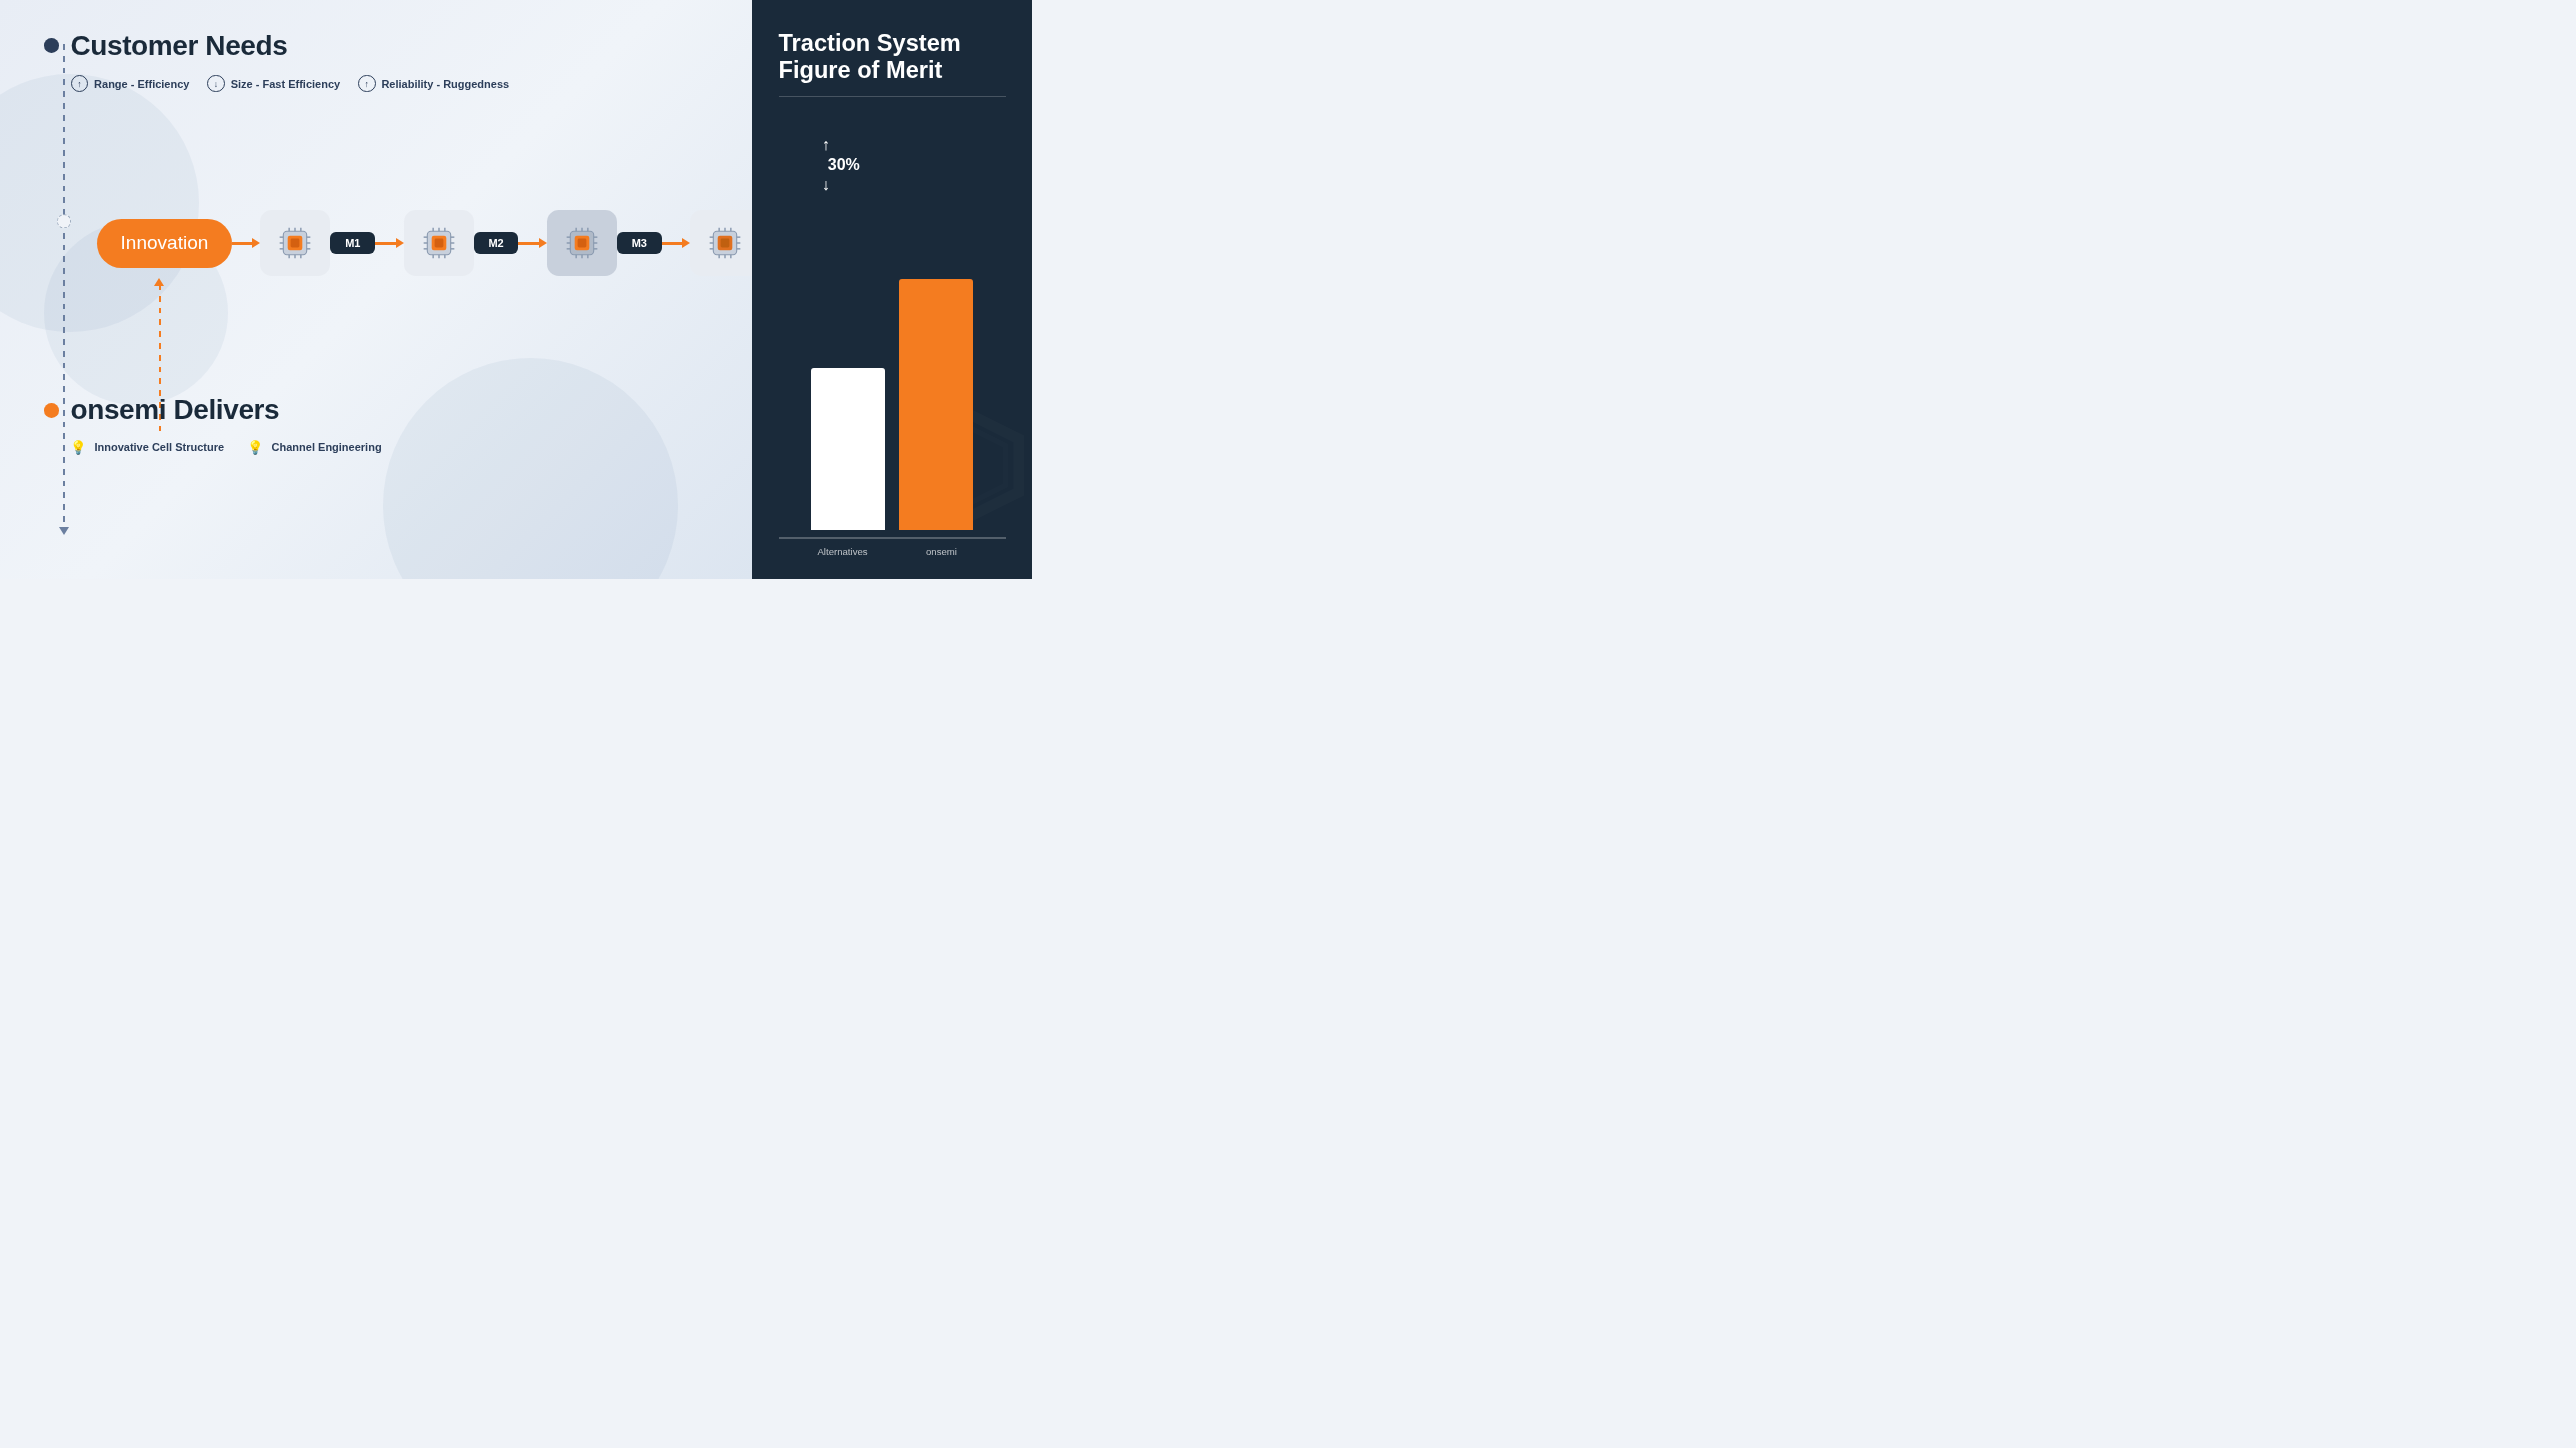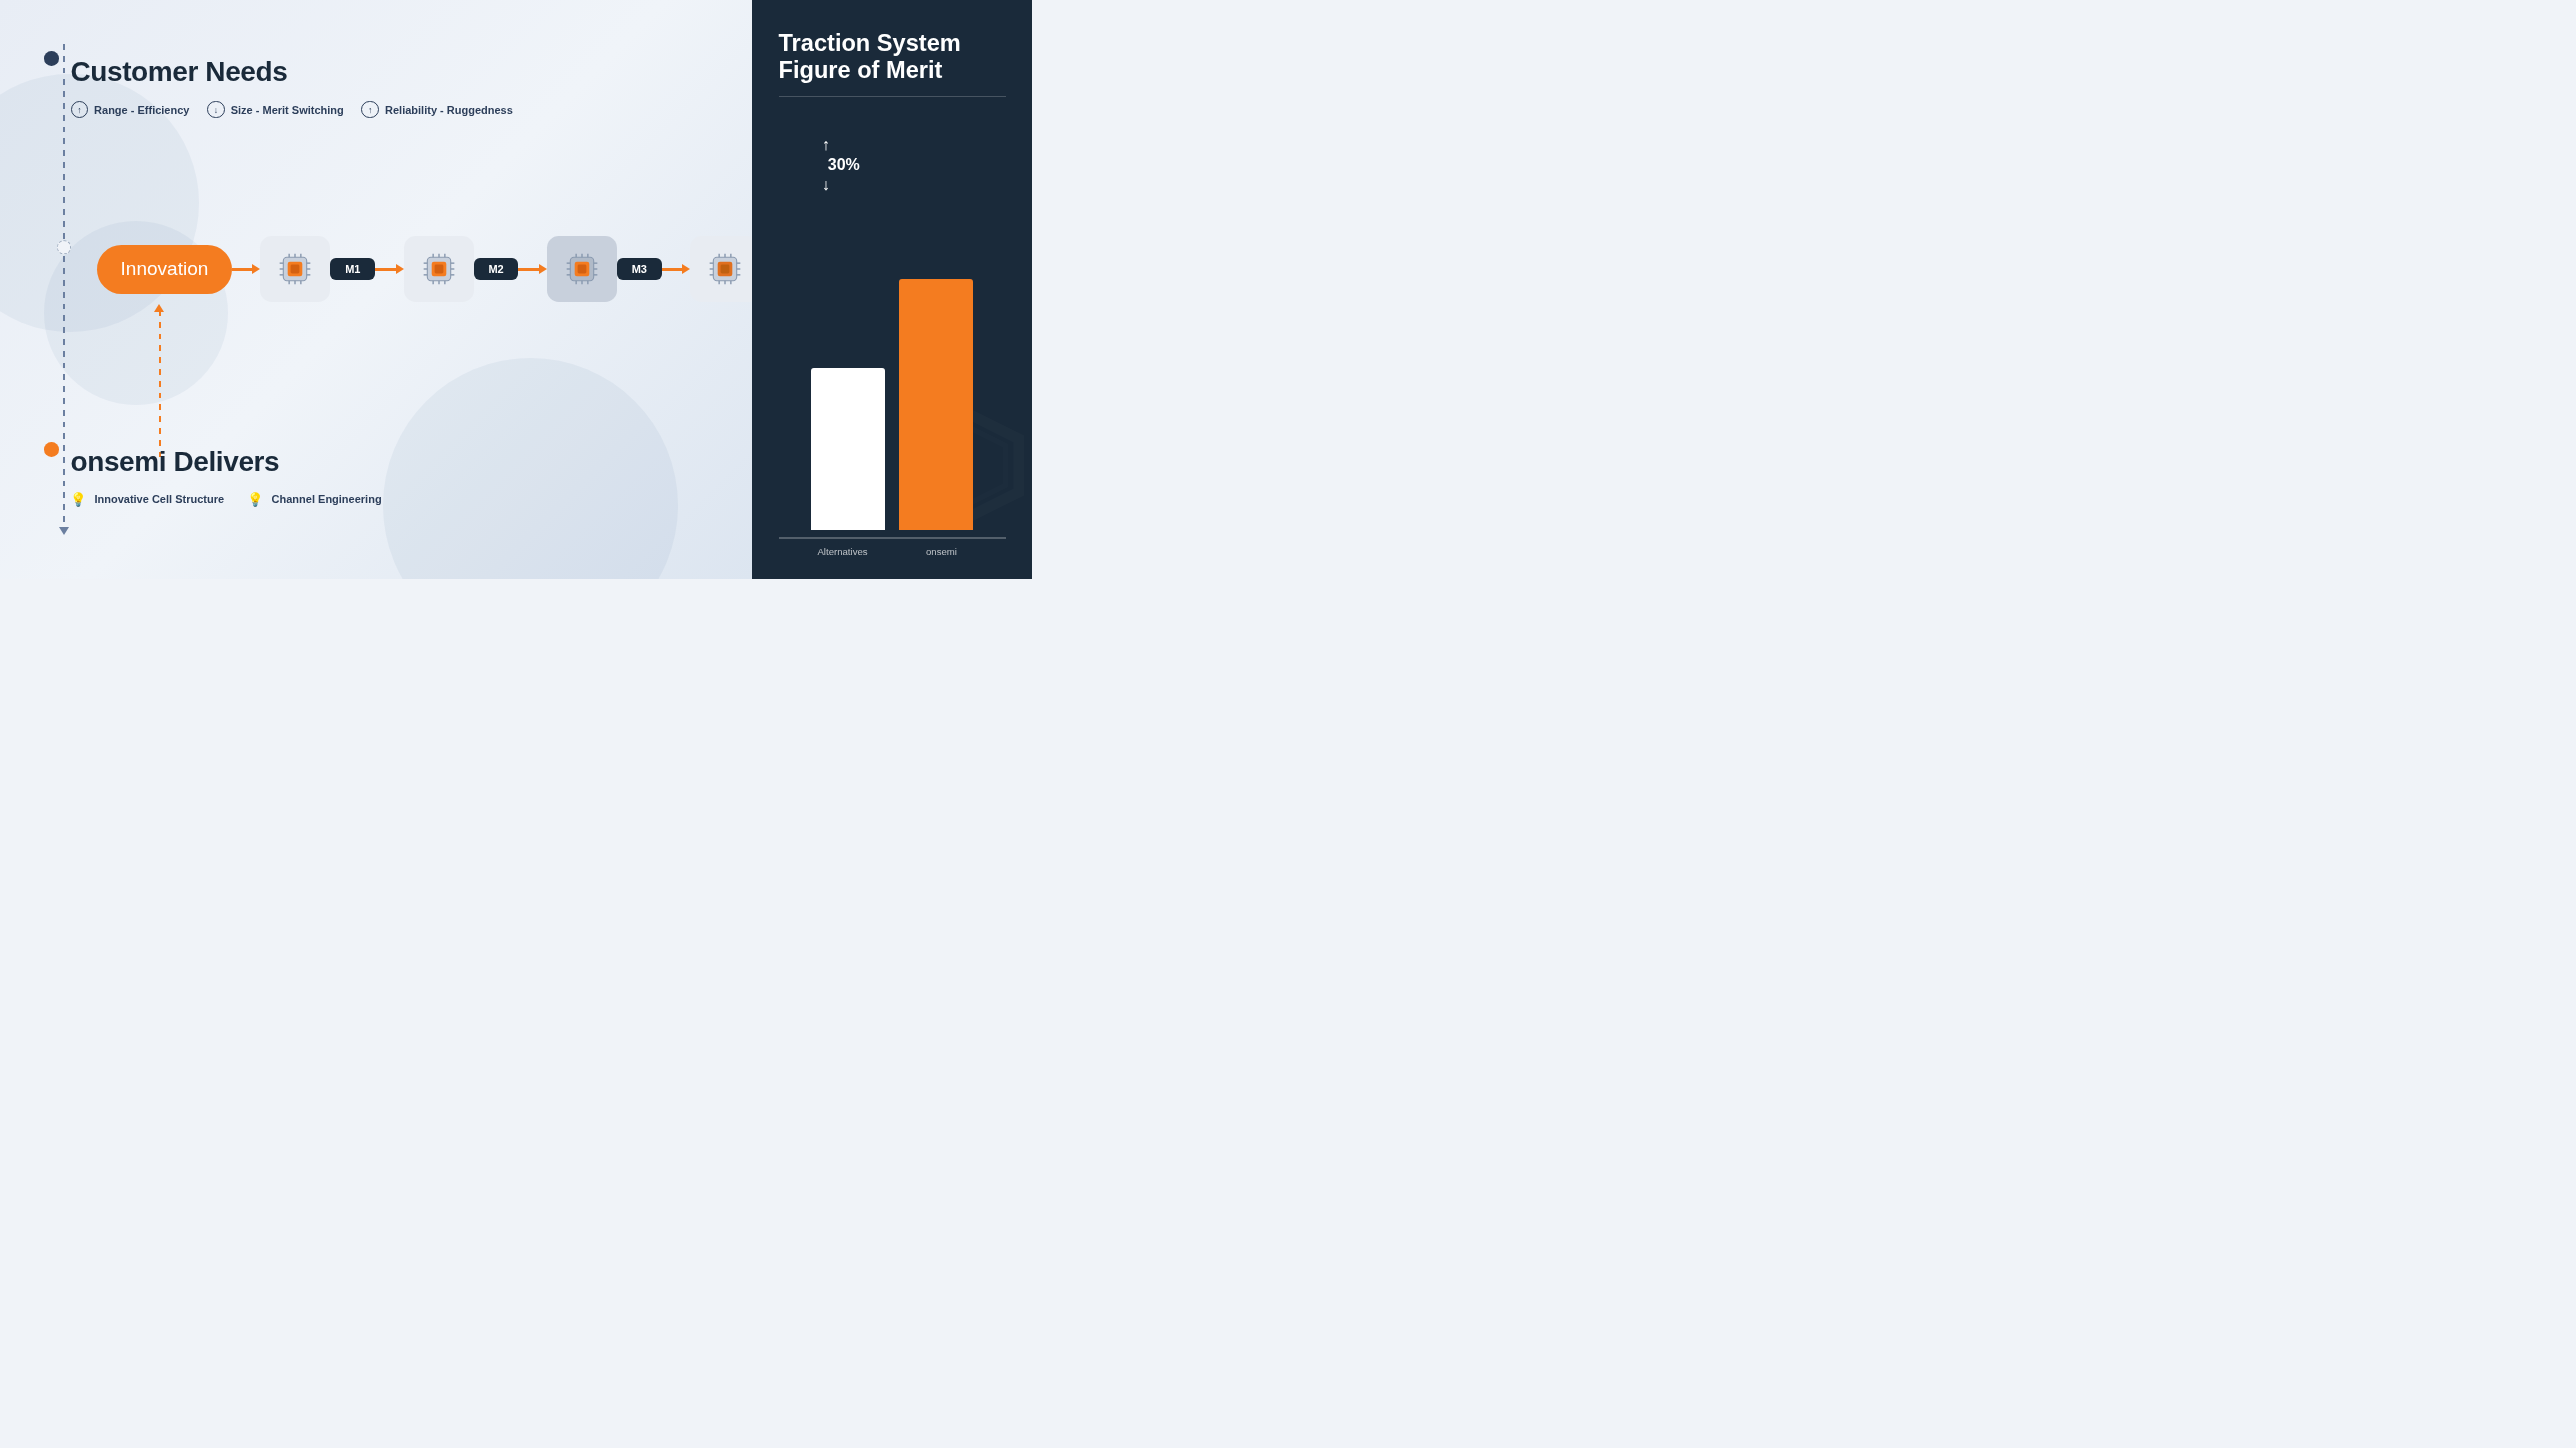--- a/index.html
+++ b/index.html
@@ -57,21 +57,20 @@
 
     .dot-orange {
       background: #f47c20;
     }
 
     .section-title {
       font-size: 28px;
       font-weight: 800;
       color: #1a2a3a;
       letter-spacing: -0.4px;
-      margin-top: 26px;
     }
 
     .needs-tags {
       display: flex;
       gap: 17.7px;
       margin-left: 26.5px;
       flex-wrap: wrap;
     }
 
     .need-tag {
@@ -329,21 +328,21 @@
       <div class="dot-large"></div>
       <span class="section-title">Customer Needs</span>
     </div>
     <div class="needs-tags">
       <div class="need-tag">
         <div class="arrow-circle">↑</div>
         <span>Range - Efficiency</span>
       </div>
       <div class="need-tag">
         <div class="arrow-circle">↓</div>
-        <span>Size - Merit Switching</span>
+        <span>Size - Fast Efficiency</span>
       </div>
       <div class="need-tag">
         <div class="arrow-circle">↑</div>
         <span>Reliability - Ruggedness</span>
       </div>
     </div>
   </div>
 
   <div style="position:relative; z-index:2; margin-top: 74px; margin-left: 26.5px;">
 

